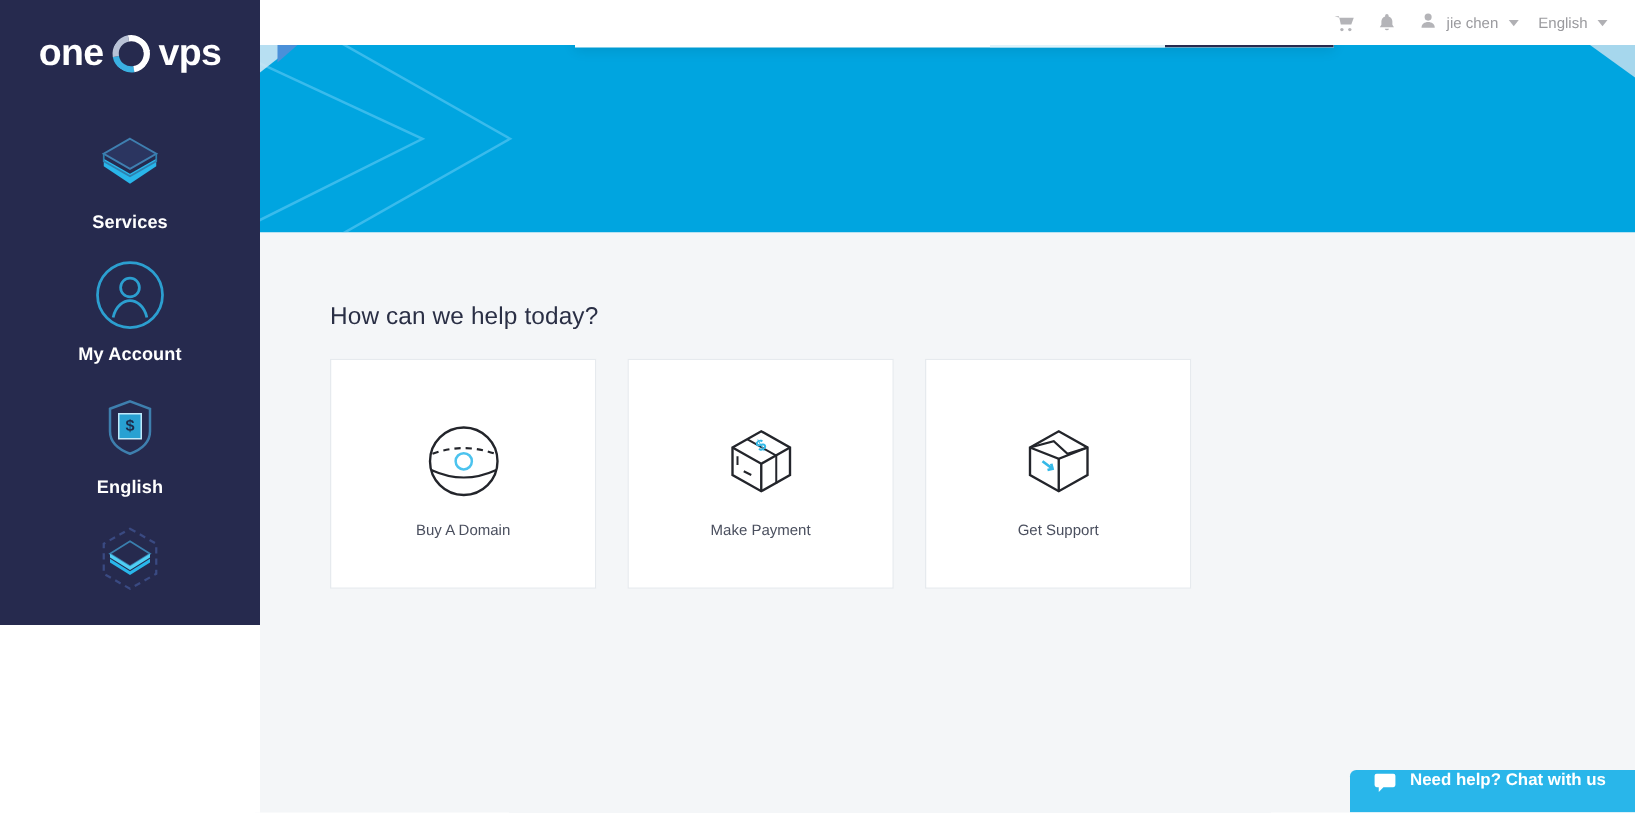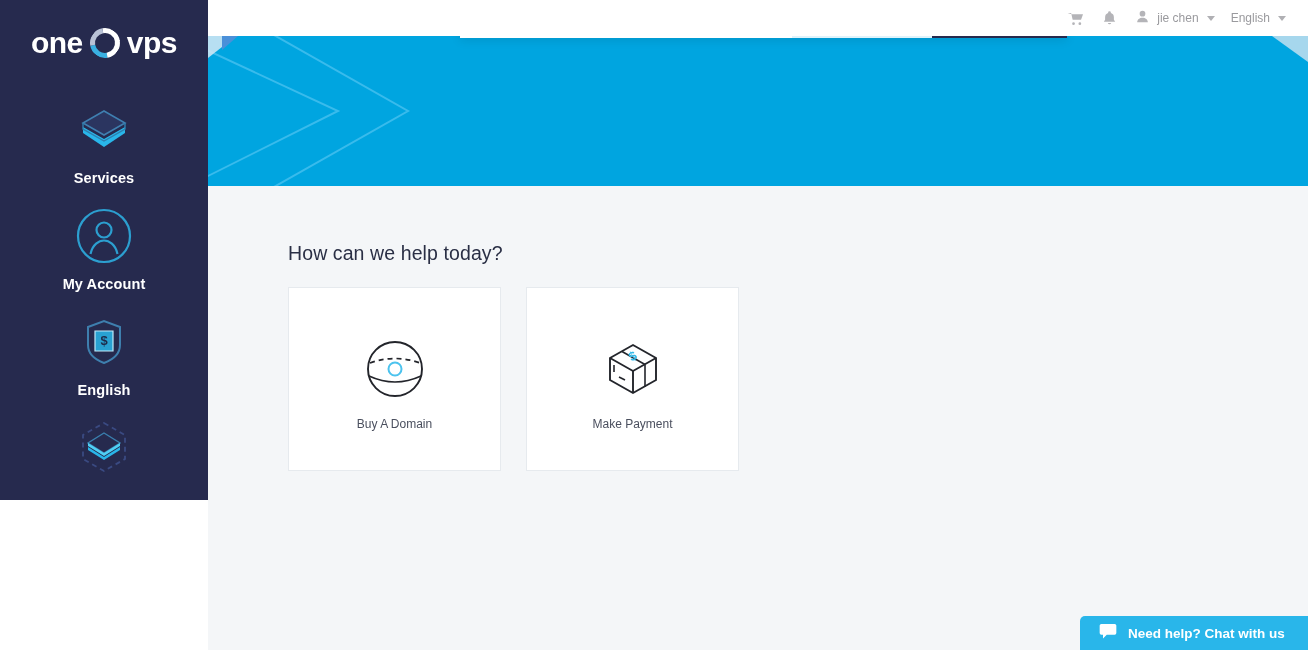--- a/index.html
+++ b/index.html
@@ -162,21 +162,21 @@
     display: flex; align-items: center; justify-content: center;
     font-size: 14px; font-weight: bold;
     cursor: pointer;
   }
 
   
   .content {
     position: absolute;
     top: 186px; left: 0; right: 0; bottom: 0;
     background: #f4f6f8;
-    padding: 56px 0 0 80px;
+    padding: 56px 0 0 56px;
   }
   .content-title {
     font-size: 19.5px;
     color: #2a2f45;
     font-weight: normal;
     letter-spacing: .1px;
   }
   .cards {
     display: flex;
     gap: 25px;
@@ -199,21 +199,21 @@
     font-size: 12px;
     color: #4a4f5e;
   }
 
   
   .chat-widget {
     position: absolute;
     right: 0; bottom: 0;
     width: 228px; height: 34px;
     background: #29b6ea;
-    display: flex; align-items: center;
+    display: flex; align-items: flex-start;
     gap: 10px;
     padding-left: 18px;
     border-radius: 5px 0 0 0;
     cursor: pointer;
     z-index: 60;
   }
   .chat-label {
     color: #ffffff;
     font-size: 13.5px;
     font-weight: bold;
@@ -365,20 +365,33 @@
               <path d="M26 19.5 L49 32.5" stroke="#23252b" stroke-width="1.6"></path>
               <path d="M49 32.5 L49 55" stroke="#23252b" stroke-width="1.6"></path>
               <path d="M18 33 L18 40" stroke="#23252b" stroke-width="1.6"></path>
               <path d="M23 45 L29 48" stroke="#23252b" stroke-width="1.6"></path>
               <text x="39" y="28" font-size="13" font-family="Liberation Sans, sans-serif" fill="#35b9e8" text-anchor="middle" font-weight="bold" transform="rotate(-30 39 28)">$</text>
             </svg>
           </span>
           <span class="card-label">Make Payment</span>
         </div>
 
+        <div class="card">
+          <span class="card-icon">
+            <svg width="74" height="74" viewBox="0 0 74 74" fill="none">
+              <path d="M14 26 L37 13 L60 26 L60 48 L37 61 L14 48 Z" stroke="#23252b" stroke-width="1.9" fill="none"></path>
+              <path d="M14 26 L37 35 L60 26" stroke="#23252b" stroke-width="1.9" fill="none"></path>
+              <path d="M37 35 L37 61" stroke="#23252b" stroke-width="1.9"></path>
+              <path d="M14 26 L33 21 L44 31 L60 26" stroke="#23252b" stroke-width="1.7" fill="none"></path>
+              <path d="M24 37 L32 43" stroke="#35b9e8" stroke-width="2.2"></path>
+              <path d="M31 39 L32 43 L28 44" stroke="#35b9e8" stroke-width="2.2" fill="none"></path>
+            </svg>
+          </span>
+          <span class="card-label">Get Support</span>
+        </div>
 
       </div>
     </div>
 
     <div class="chat-widget">
       <span>
         <svg width="20" height="20" viewBox="0 0 24 24" fill="#ffffff">
           <path d="M4 3.5 h16 a2 2 0 0 1 2 2 v9 a2 2 0 0 1 -2 2 h-9.5 L6 21 v-4.5 H4 a2 2 0 0 1 -2-2 v-9 a2 2 0 0 1 2-2 z"></path>
         </svg>
       </span>

